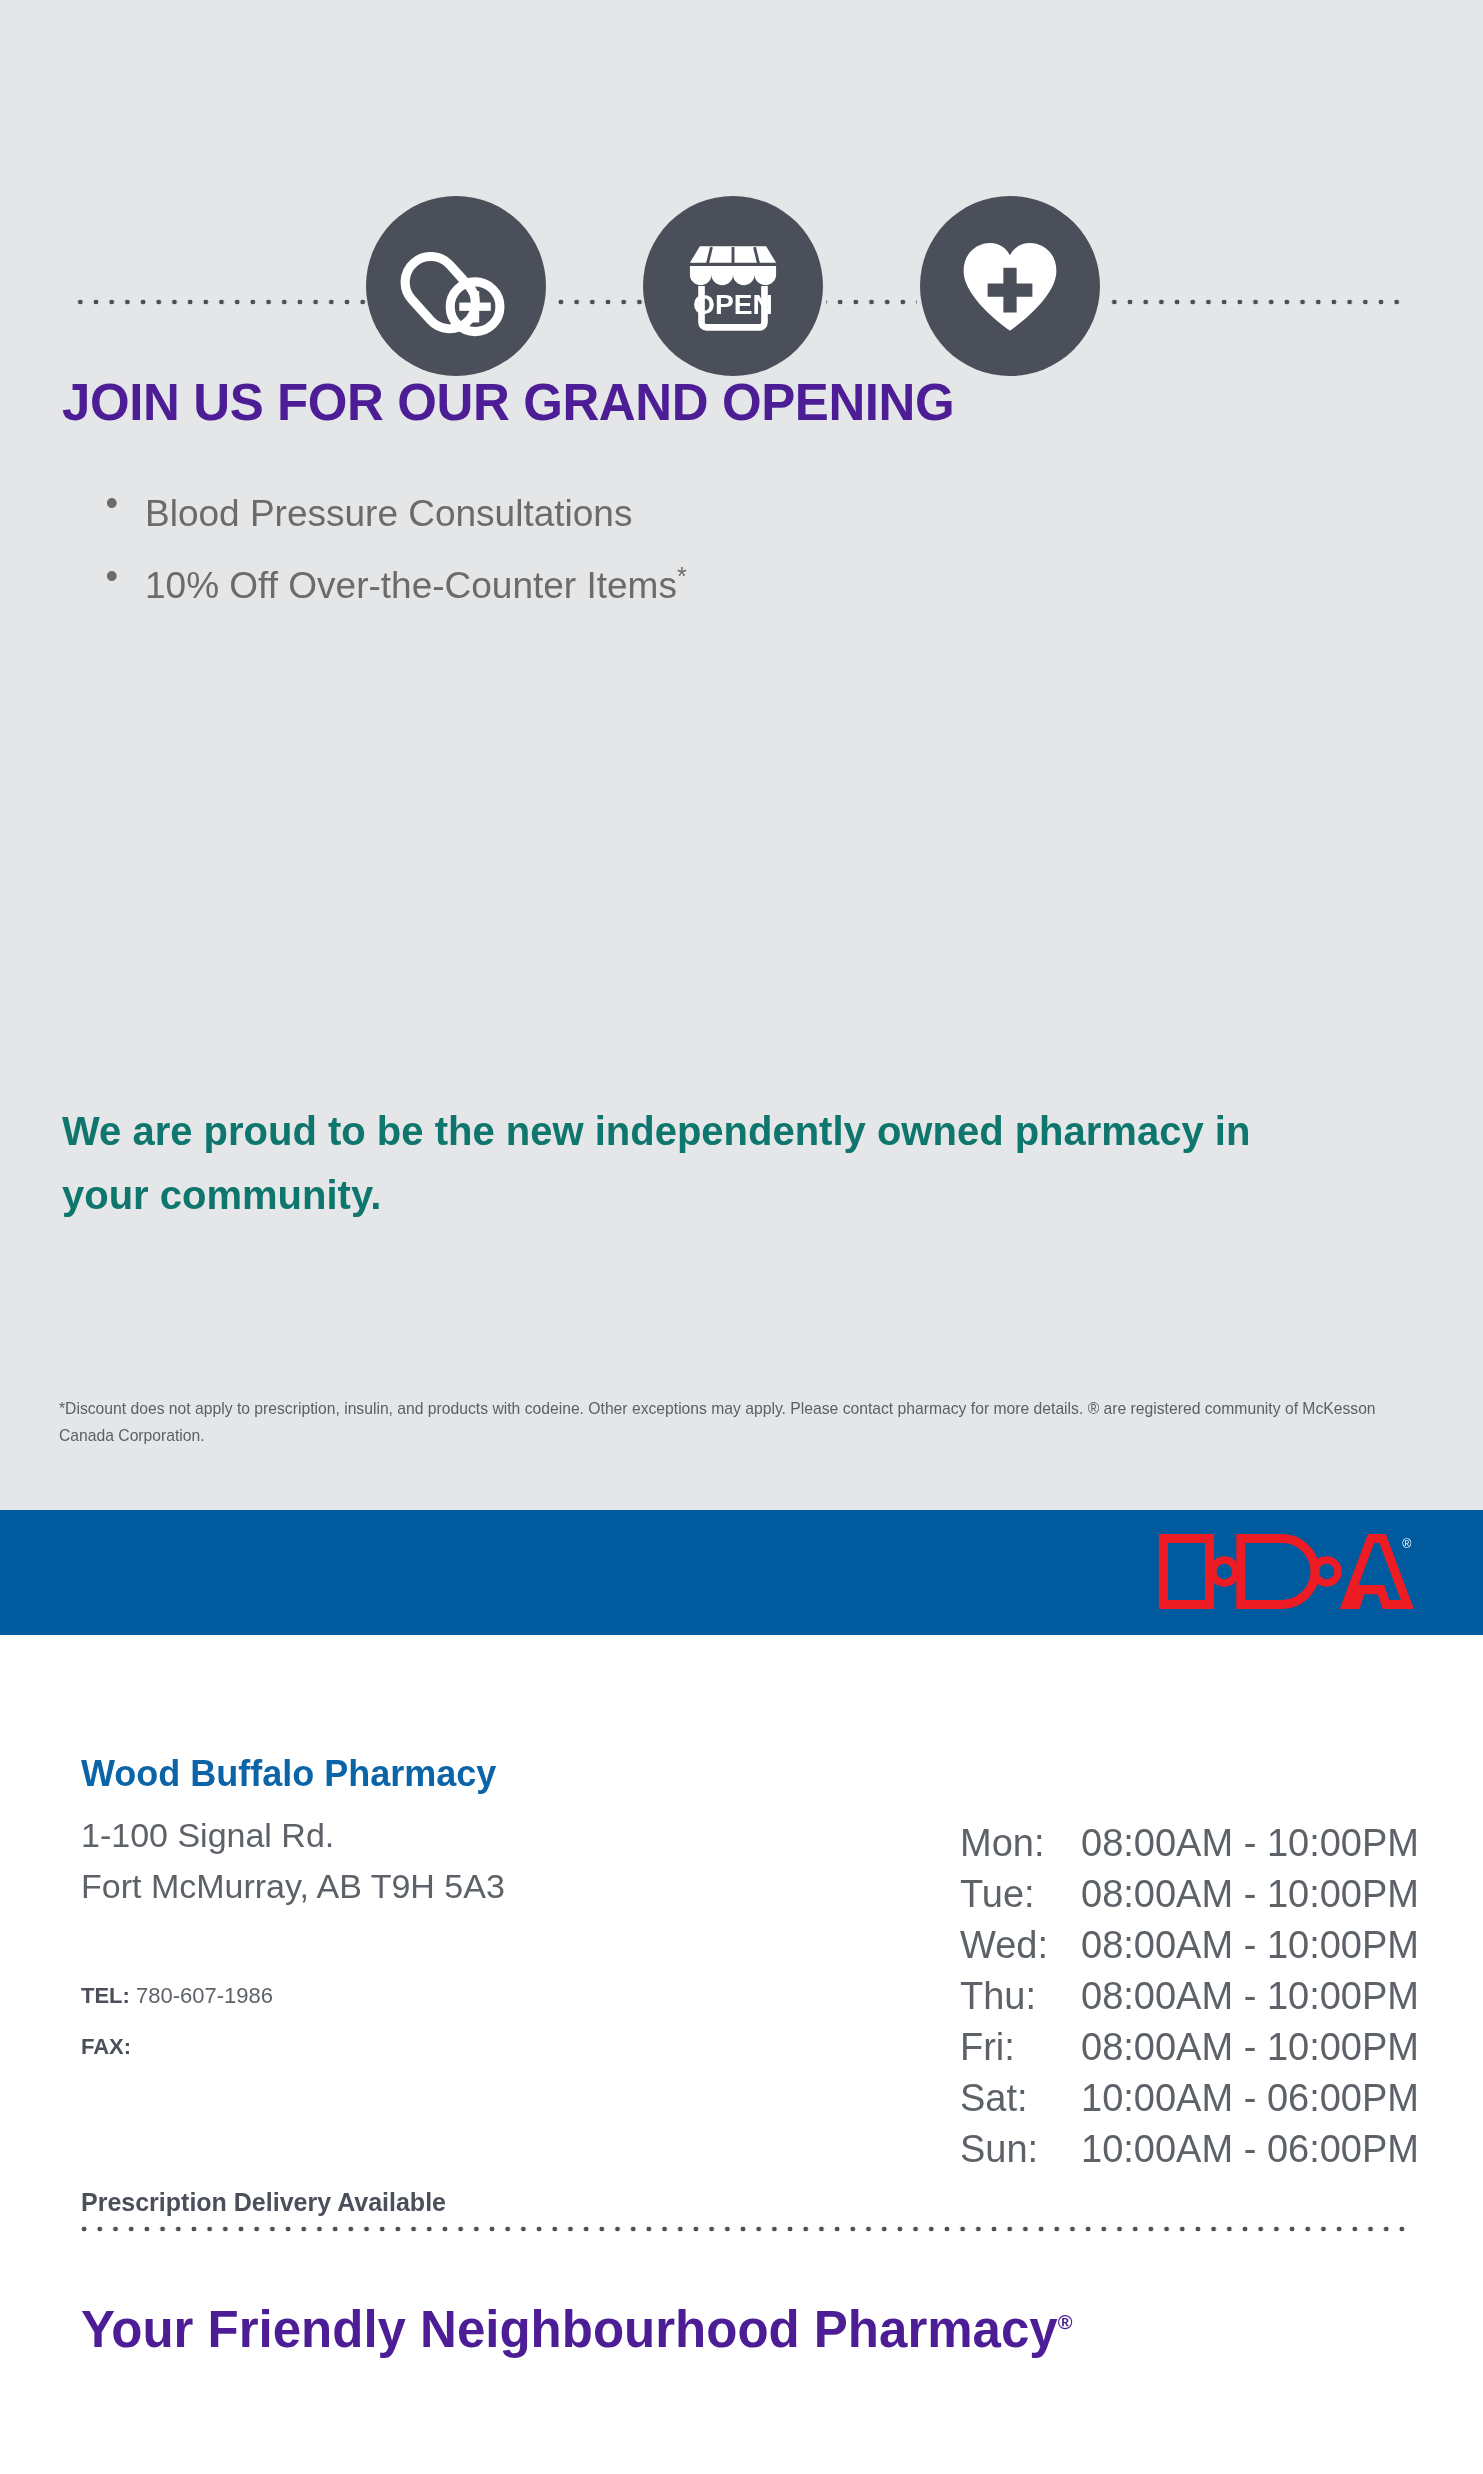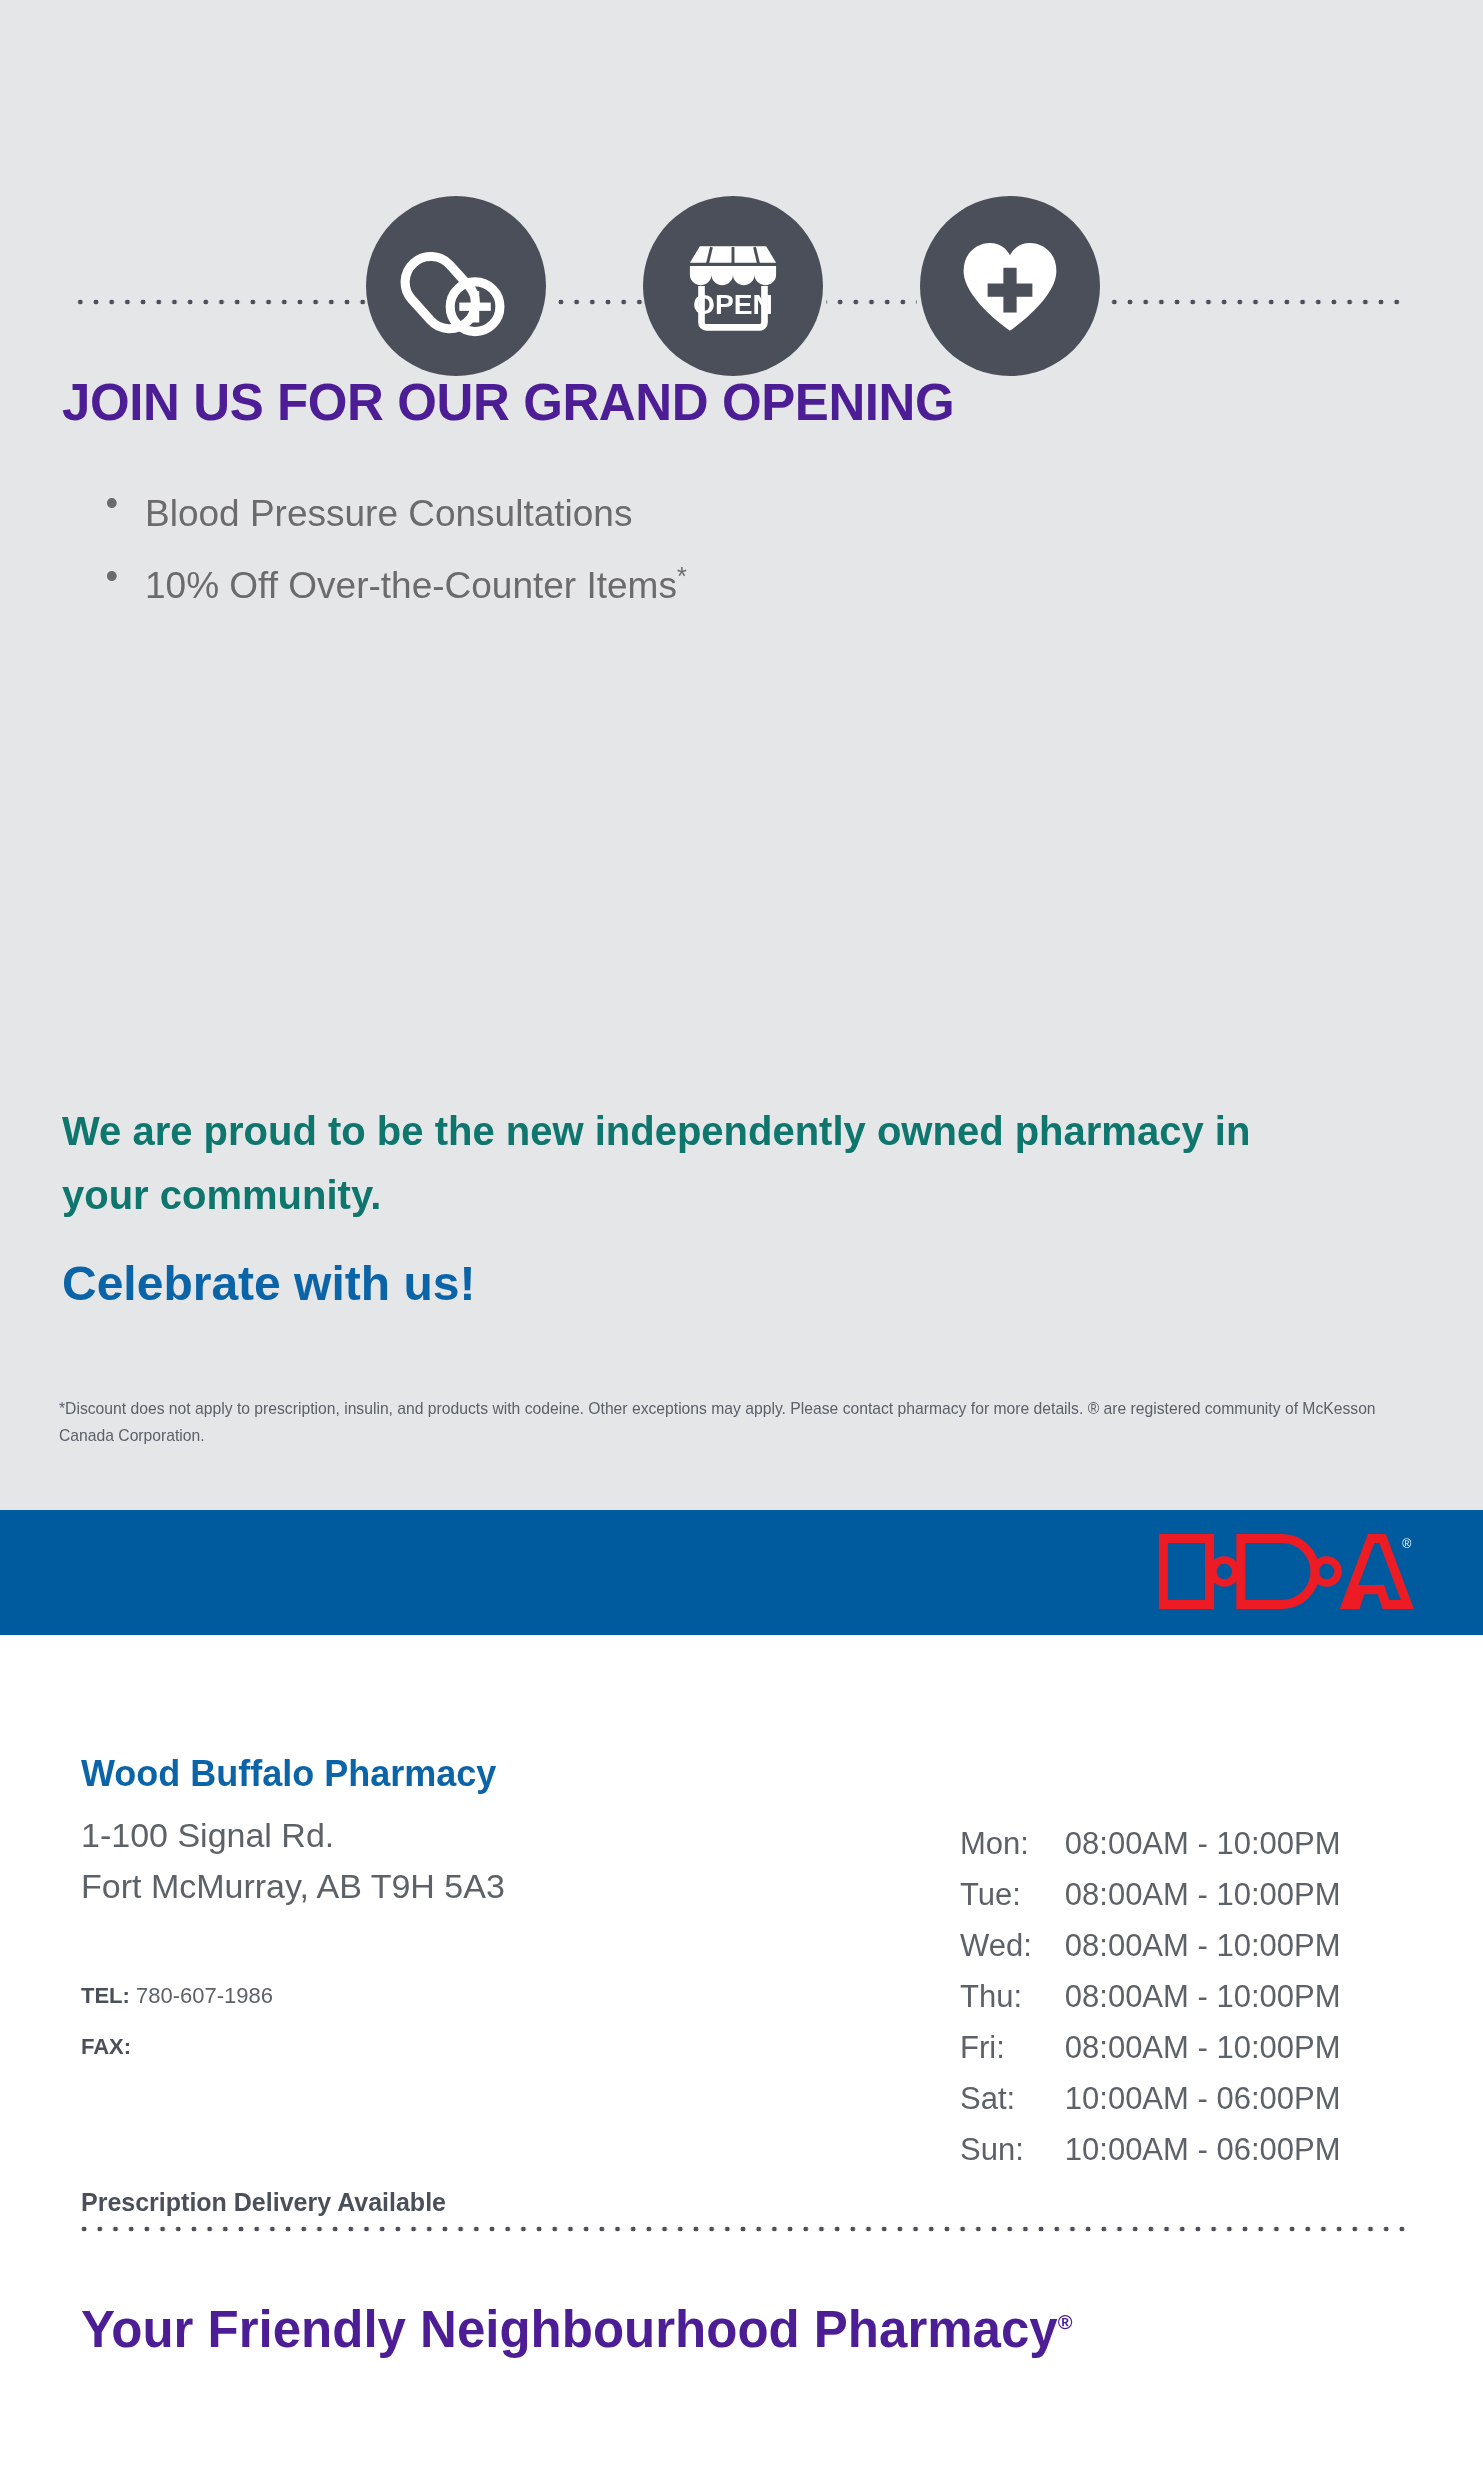--- a/index.html
+++ b/index.html
@@ -125,21 +125,21 @@
     font-size:25px; font-weight:bold;
     color:#4a4f59;
   }
 
   
   .hours {
     position:absolute; left:960px; top:1818px;
     border-collapse:collapse;
   }
   .hours td {
-    font-size:31px; line-height:51px;
+    font-size:38px; line-height:51px;
     color:#5d6268; vertical-align:top;
     white-space:nowrap;
   }
   .hours td.day  { padding-right:33px; }
 
   
   .bottom-dots {
     position:absolute; left:78px; top:2224px;
     width:1330px; height:10px;
     background-image:radial-gradient(circle, #4a4f59 0 2.3px, transparent 2.6px);
@@ -211,21 +211,20 @@
     <li>
       <span>Blood Pressure Consultations</span><sup></sup>
     </li>
     <li>
       <span>10% Off Over-the-Counter Items</span><sup>*</sup>
     </li>
   </ul>
 
   <div class="proud">We are proud to be the new independently owned pharmacy in your community.</div>
 
-  <div class="celebrate">Celebrate with us!</div>
 
   <div class="disclaimer">*Discount does not apply to prescription, insulin, and products with codeine. Other exceptions may apply.  Please contact pharmacy for more details. ® are registered community of McKesson Canada Corporation.</div>
 </div>
 
 <div class="blue-band"></div>
 
 <svg class="ida-logo" viewBox="0 0 320 108">
   <g stroke="#ffffff" stroke-width="5" fill="none">
     <path d="M10 14 h56 v80 h-56 Z"></path>
   </g>

